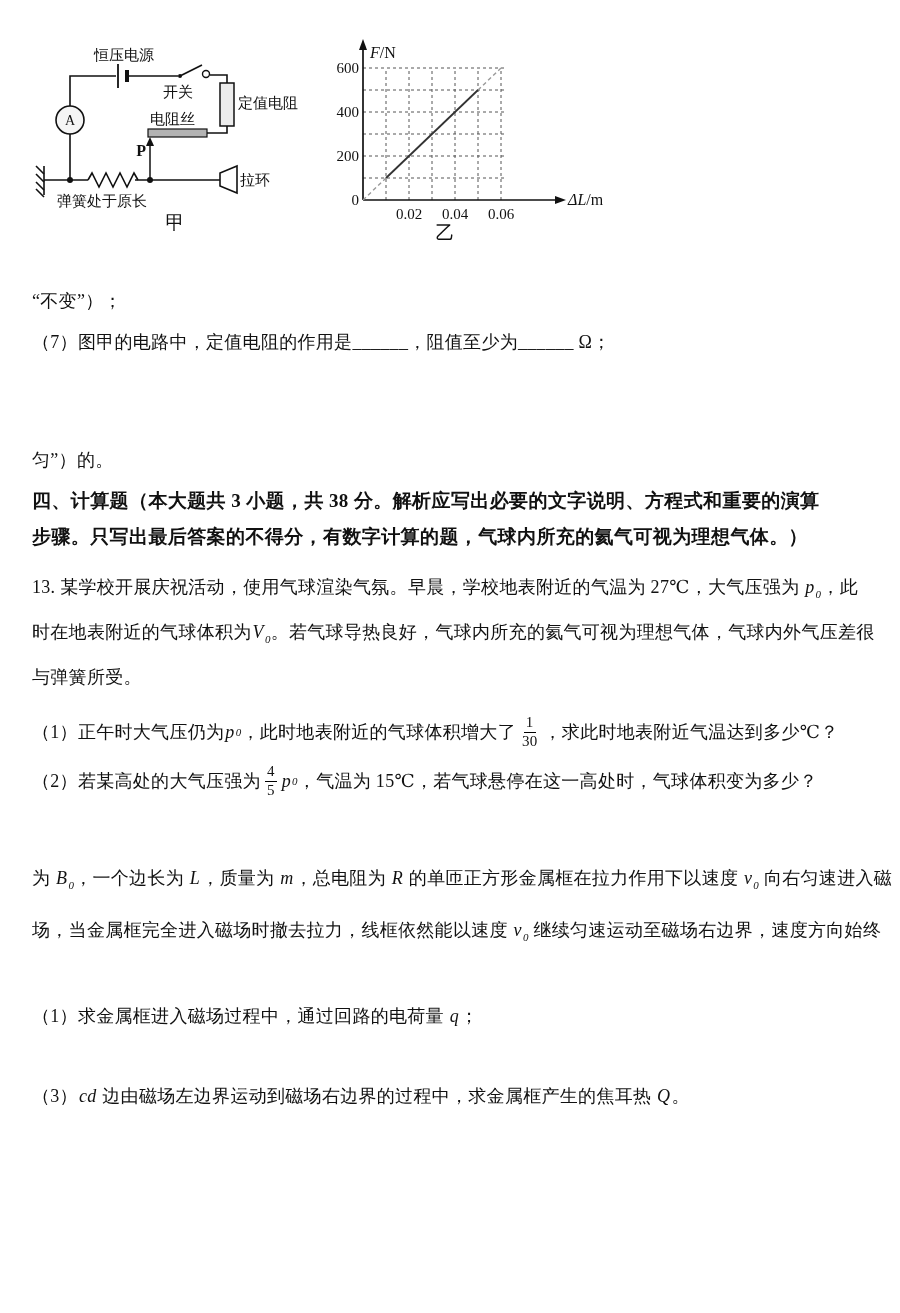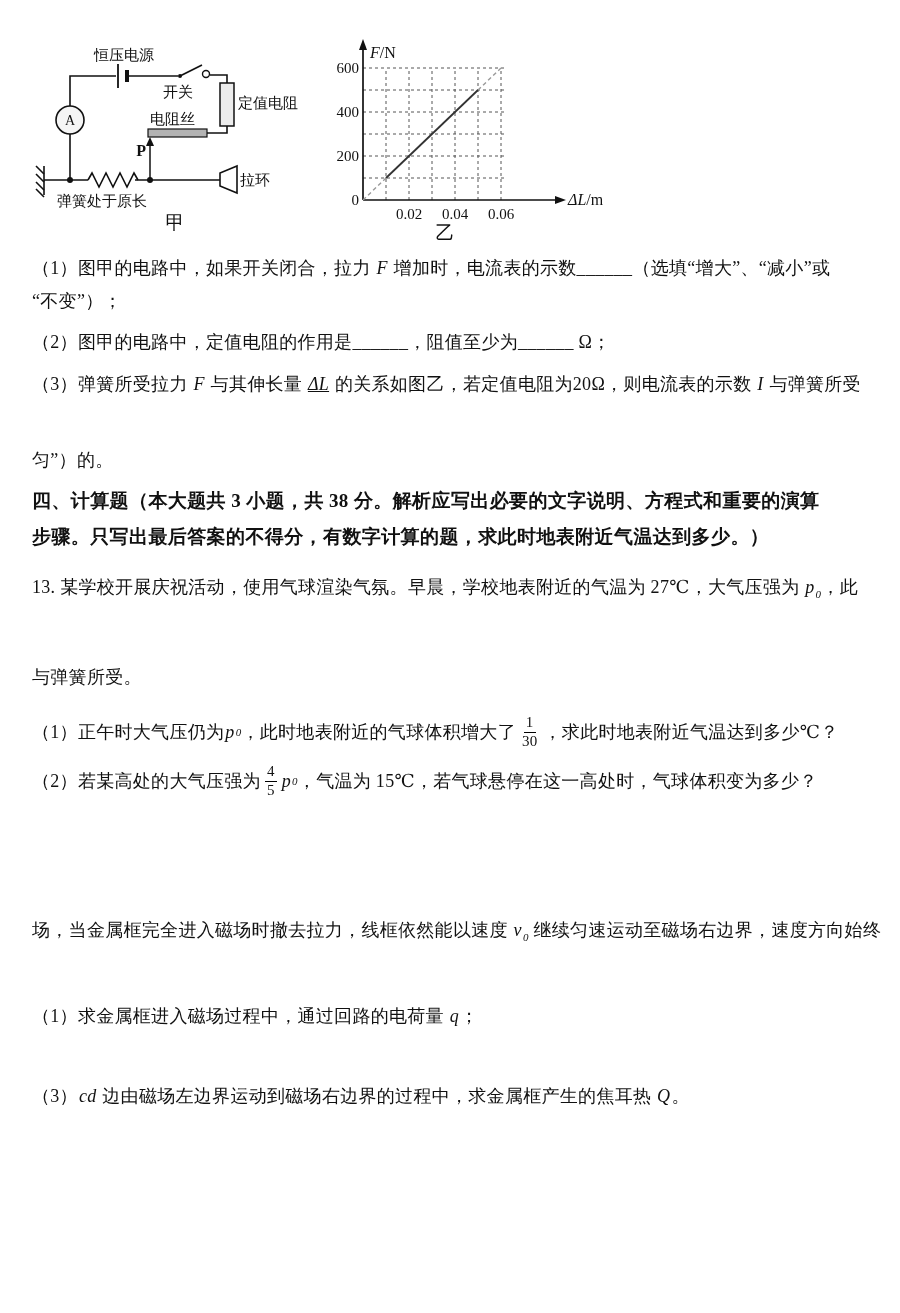--- a/index.html
+++ b/index.html
@@ -120,37 +120,37 @@
     <text x="29" y="85" font-size="15" text-anchor="end">400</text>
     <text x="29" y="129" font-size="15" text-anchor="end">200</text>
     <text x="29" y="173" font-size="15" text-anchor="end">0</text>
 
     <text x="79" y="187" font-size="15" text-anchor="middle">0.02</text>
     <text x="125" y="187" font-size="15" text-anchor="middle">0.04</text>
     <text x="171" y="187" font-size="15" text-anchor="middle">0.06</text>
     <text x="115" y="207" font-size="19" text-anchor="middle">乙</text>
   </svg>
 
-  <div class="line" style="top:256px">（1）图甲的电路中，如果开关闭合，拉力 <span class="var">F</span> 增加时，电流表的示数______（选填“增大”、“减小”或</div>
   <div class="line" style="top:289px">“不变”）；</div>
-  <div class="line" style="top:330px">（2）图甲的电路中，定值电阻的作用是______，阻值至少为______ Ω；</div>
-  <div class="line" style="top:372px">（3）弹簧所受拉力 <span class="var">F</span> 与其伸长量 <span class="var ul">ΔL</span> 的关系如图乙，若定值电阻为20Ω，则电流表的示数 <span class="var">I</span> 与弹簧所受</div>
+  <div class="line" style="top:330px">（7）图甲的电路中，定值电阻的作用是______，阻值至少为______ Ω；</div>
   <div class="line" style="top:448px">匀”）的。</div>
 
   <div class="line bold" style="top:489px">四、计算题（本大题共 3 小题，共 38 分。解析应写出必要的文字说明、方程式和重要的演算</div>
-  <div class="line bold" style="top:525px">步骤。只写出最后答案的不得分，有数字计算的题，求此时地表附近气温达到多少。）</div>
+  <div class="line bold" style="top:525px">步骤。只写出最后答案的不得分，有数字计算的题，气球内所充的氦气可视为理想气体。）</div>
 
   <div class="line" style="top:575px">13. 某学校开展庆祝活动，使用气球渲染气氛。早晨，学校地表附近的气温为 27℃，大气压强为 <span class="var">p</span><sub class="vsub">0</sub>，此</div>
+  <div class="line" style="top:620px">时在地表附近的气球体积为<span class="var">V</span><sub class="vsub">0</sub>。若气球导热良好，气球内所充的氦气可视为理想气体，气球内外气压差很</div>
   <div class="line" style="top:665px">与弹簧所受。</div>
   <div class="line fracline" style="top:708px">（1）正午时大气压仍为 <span class="var">p</span><sub class="vsub">0</sub>，此时地表附近的气球体积增大了<span class="frac">
         <span class="num">1</span>
         <span class="den">30</span>
       </span>，求此时地表附近气温达到多少℃？</div>
   <div class="line fracline" style="top:757px">（2）若某高处的大气压强为<span class="frac">
         <span class="num">4</span>
         <span class="den">5</span>
       </span><span class="var">p</span><sub class="vsub">0</sub>，气温为 15℃，若气球悬停在这一高处时，气球体积变为多少？</div>
 
+  <div class="line" style="top:866px">为 <span class="var">B</span><sub class="vsub">0</sub>，一个边长为 <span class="var">L</span>，质量为 <span class="var">m</span>，总电阻为 <span class="var">R</span> 的单匝正方形金属框在拉力作用下以速度 <span class="var">v</span><sub class="vsub">0</sub> 向右匀速进入磁</div>
   <div class="line" style="top:918px">场，当金属框完全进入磁场时撤去拉力，线框依然能以速度 <span class="var">v</span><sub class="vsub">0</sub> 继续匀速运动至磁场右边界，速度方向始终</div>
   <div class="line" style="top:1004px">（1）求金属框进入磁场过程中，通过回路的电荷量 <span class="var">q</span>；</div>
   <div class="line" style="top:1084px">（3）<span class="var">cd</span> 边由磁场左边界运动到磁场右边界的过程中，求金属框产生的焦耳热 <span class="var">Q</span>。</div>
 
 </div>
 
 </body></html>

